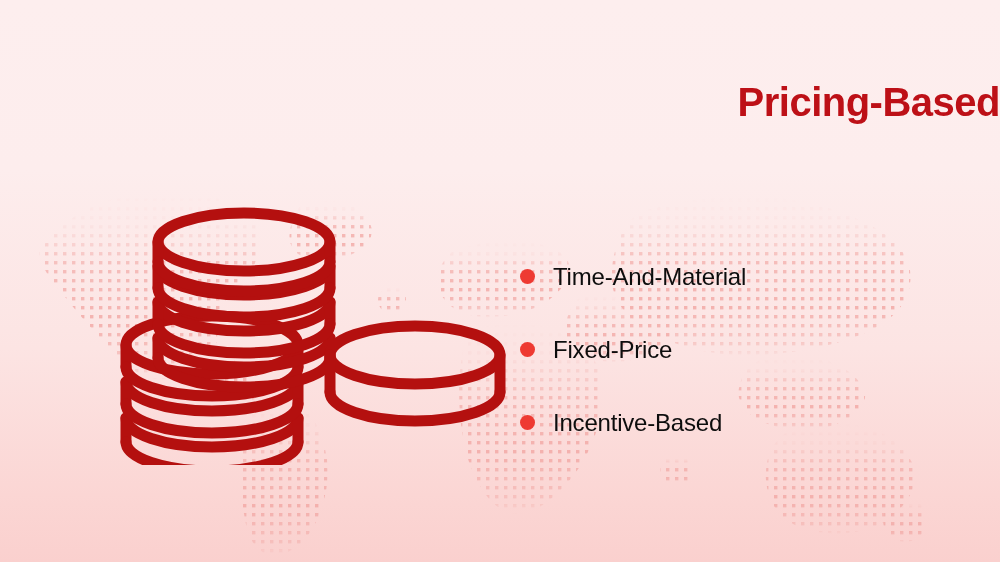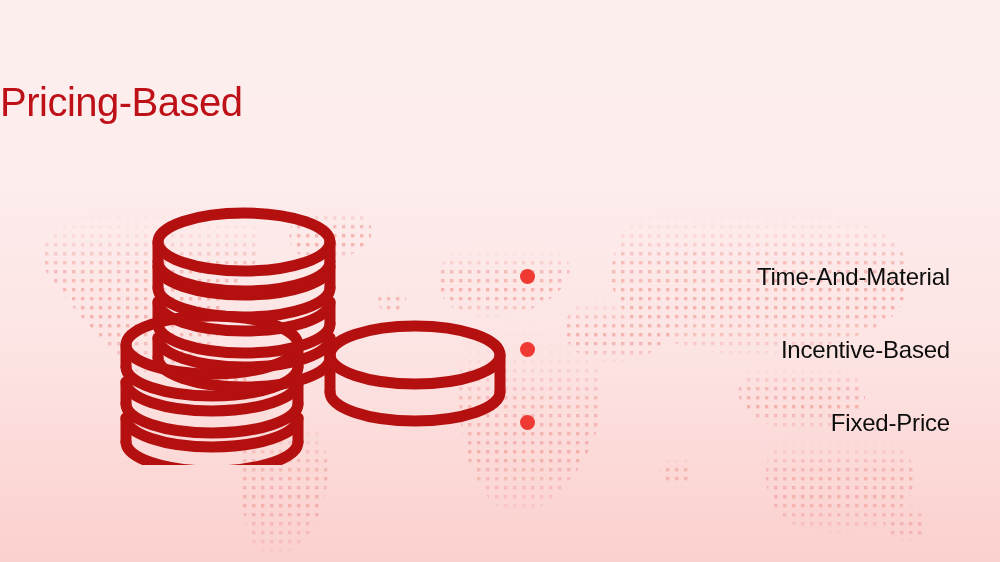--- a/index.html
+++ b/index.html
@@ -29,23 +29,23 @@
     width: 1000px;
     height: 562px;
   }
 
   
   .title {
     position: absolute;
     left: 0;
     right: 0;
     top: 80px;
-    text-align: left;
+    text-align: right;
     font-size: 40px;
-    font-weight: normal;
+    font-weight: bold;
     letter-spacing: -0.5px;
     color: #bd1017;
     line-height: 1.1;
   }
 
   
   .coins {
     position: absolute;
     left: 100px;
     top: 190px;
@@ -57,21 +57,20 @@
   .bullets {
     position: absolute;
     left: 520px;
     top: 240px;
     width: 430px;
   }
   .bullet-row {
     display: flex;
     align-items: center;
     height: 73px;
-    justify-content: space-between;
   }
   .bullet-dot {
     width: 15px;
     height: 15px;
     border-radius: 50%;
     background: #ee3a32;
     flex: 0 0 auto;
     margin-right: 18px;
   }
   .bullet-label {
@@ -221,24 +220,24 @@
 
   <div class="bullets">
 
     <div class="bullet-row">
       <span class="bullet-dot"></span>
       <span class="bullet-label">Time-And-Material</span>
     </div>
 
     <div class="bullet-row">
       <span class="bullet-dot"></span>
+      <span class="bullet-label">Fixed-Price</span>
+    </div>
+
+    <div class="bullet-row">
+      <span class="bullet-dot"></span>
       <span class="bullet-label">Incentive-Based</span>
     </div>
 
-    <div class="bullet-row">
-      <span class="bullet-dot"></span>
-      <span class="bullet-label">Fixed-Price</span>
-    </div>
-
   </div>
 
 
 </div>
 
 </body></html>

